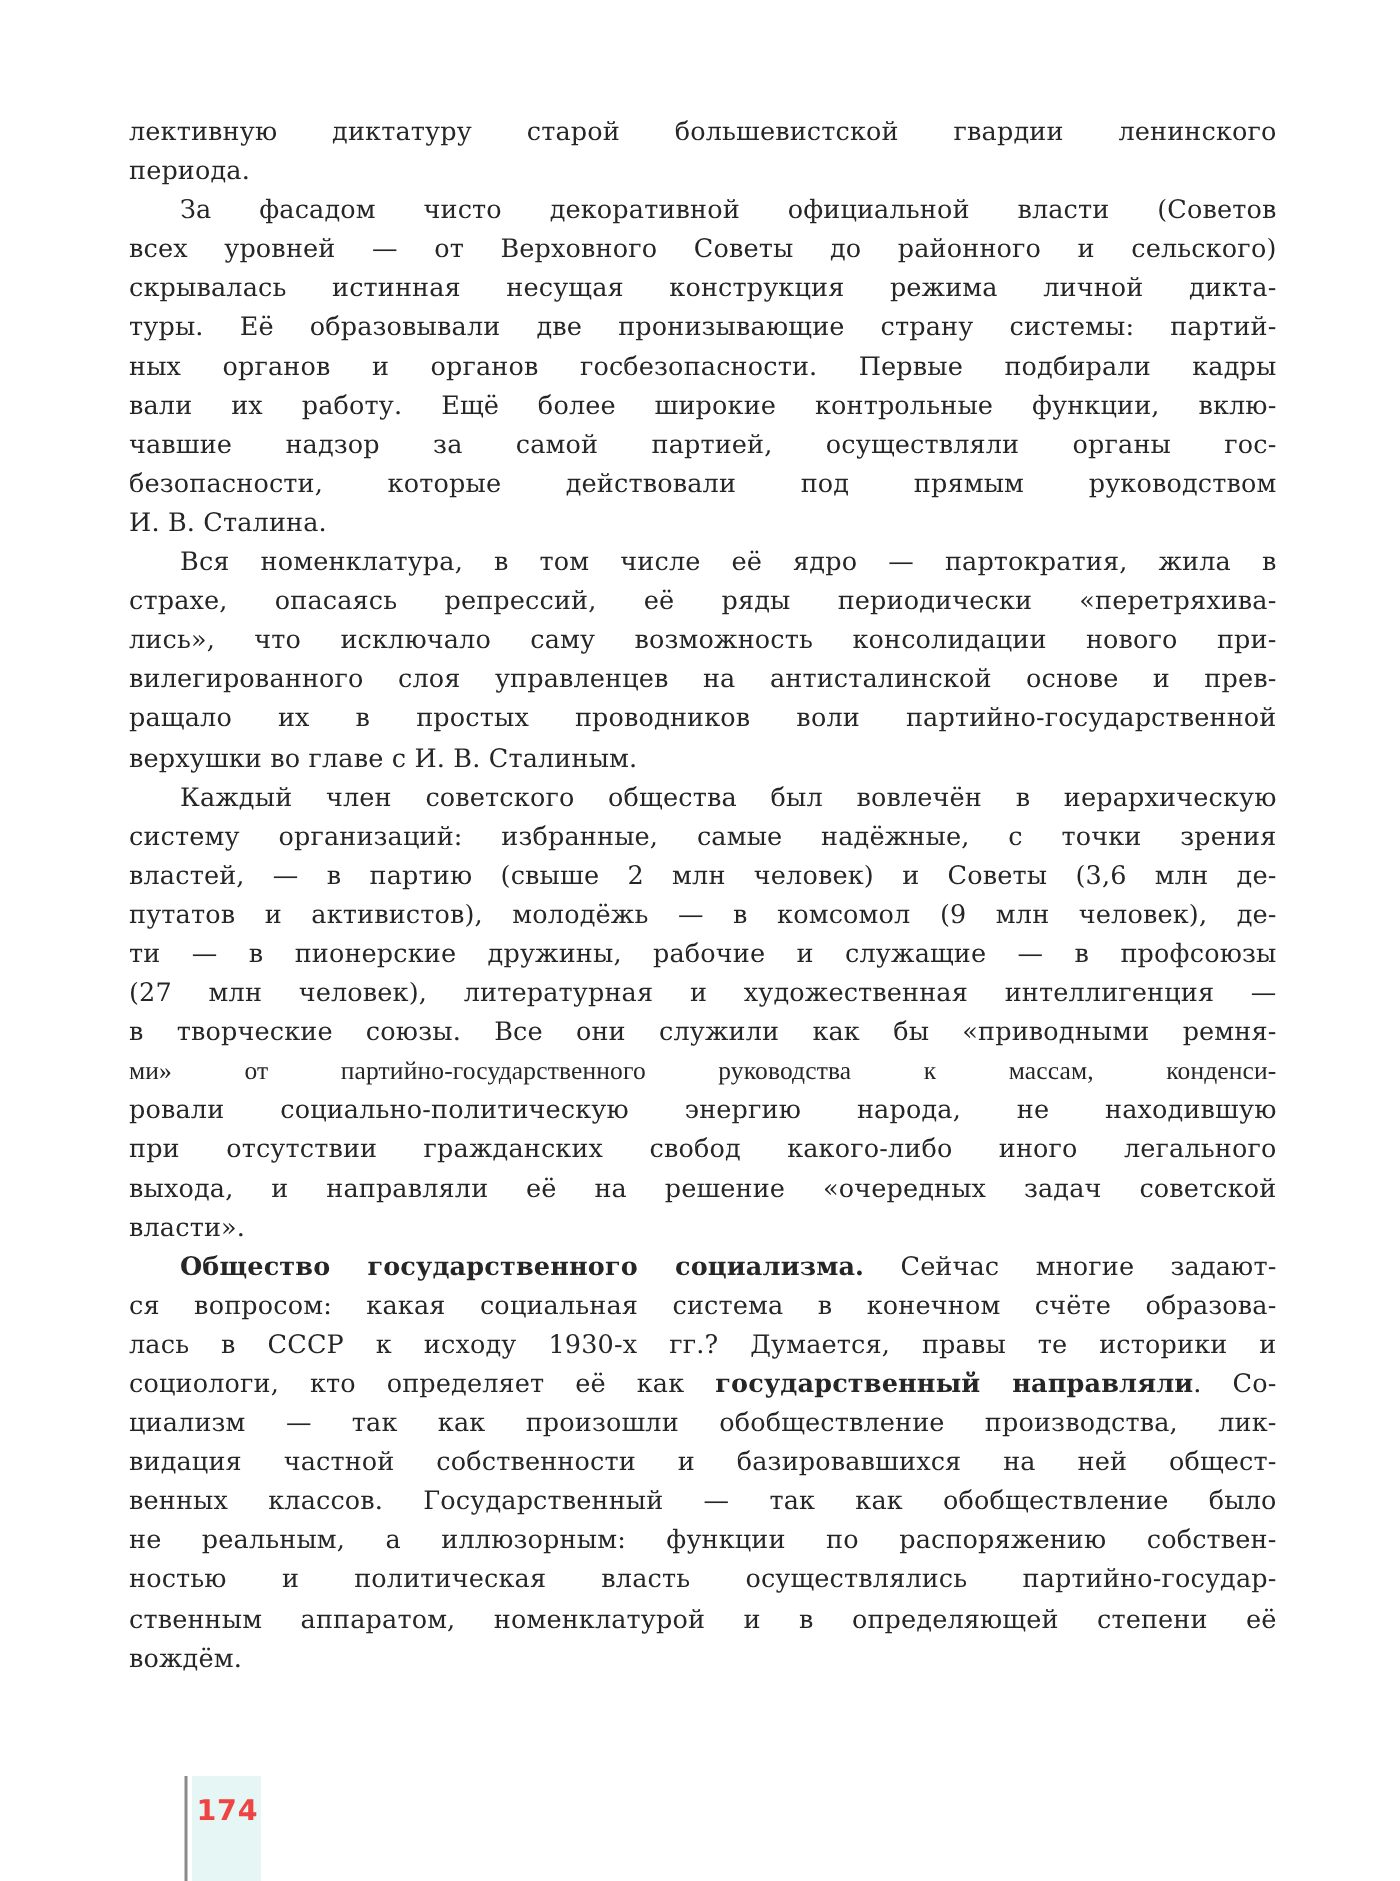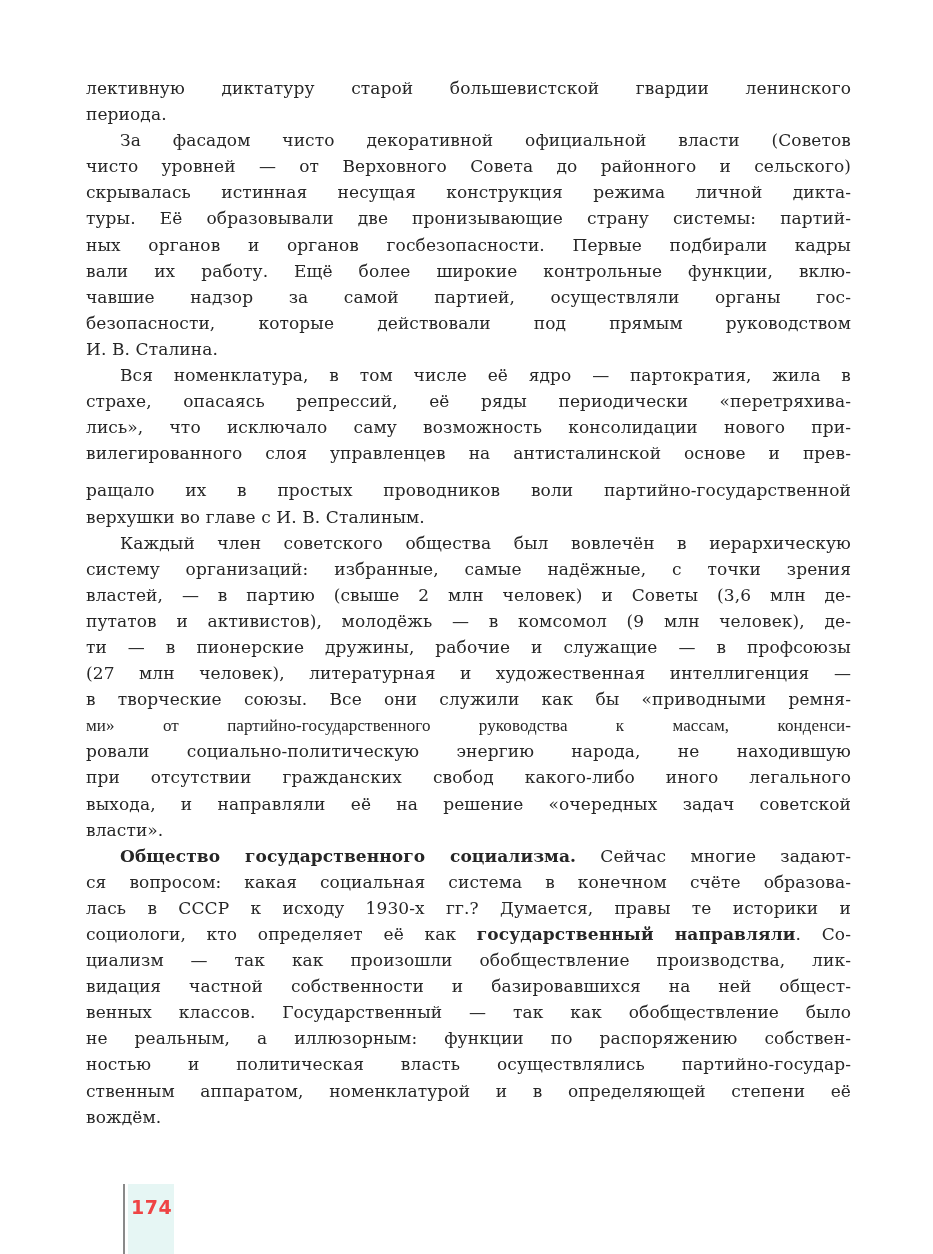--- a/index.html
+++ b/index.html
@@ -72,35 +72,35 @@
 <body>
 
 <div class="page">
   <div class="text-block" id="text-block">
       <div>
         <div class="line" style="white-space: normal; height: 26.1px; overflow: visible;"><span style="white-space: normal;">лективную диктатуру старой большевистской гвардии ленинского</span></div>
         <div class="line last" style="white-space: nowrap; height: 26.1px; overflow: visible;"><span style="white-space: nowrap;">периода.</span></div>
       </div>
       <div>
         <div class="line indent" style="white-space: normal; height: 26.1px; overflow: visible;"><span style="white-space: normal;">За фасадом чисто декоративной официальной власти (Советов</span></div>
-        <div class="line" style="white-space: normal; height: 26.1px; overflow: visible;"><span style="white-space: normal;">чисто уровней — от Верховного Совета до районного и сельского)</span></div>
+        <div class="line" style="white-space: normal; height: 26.1px; overflow: visible;"><span style="white-space: normal;">всех уровней — от Верховного Советы до районного и сельского)</span></div>
         <div class="line" style="white-space: normal; height: 26.1px; overflow: visible;"><span style="white-space: normal;">скрывалась истинная несущая конструкция режима личной дикта-</span></div>
         <div class="line" style="white-space: normal; height: 26.1px; overflow: visible;"><span style="white-space: normal;">туры. Её образовывали две пронизывающие страну системы: партий-</span></div>
         <div class="line" style="white-space: normal; height: 26.1px; overflow: visible;"><span style="white-space: normal;">ных органов и органов госбезопасности. Первые подбирали кадры</span></div>
         <div class="line" style="white-space: normal; height: 26.1px; overflow: visible;"><span style="white-space: normal;">вали их работу. Ещё более широкие контрольные функции, вклю-</span></div>
         <div class="line" style="white-space: normal; height: 26.1px; overflow: visible;"><span style="white-space: normal;">чавшие надзор за самой партией, осуществляли органы гос-</span></div>
         <div class="line" style="white-space: normal; height: 26.1px; overflow: visible;"><span style="white-space: normal;">безопасности, которые действовали под прямым руководством</span></div>
         <div class="line last" style="white-space: nowrap; height: 26.1px; overflow: visible;"><span style="white-space: nowrap;">И. В. Сталина.</span></div>
       </div>
       <div>
         <div class="line indent" style="white-space: normal; height: 26.1px; overflow: visible;"><span style="white-space: normal;">Вся номенклатура, в том числе её ядро — партократия, жила в</span></div>
         <div class="line" style="white-space: normal; height: 26.1px; overflow: visible;"><span style="white-space: normal;">страхе, опасаясь репрессий, её ряды периодически «перетряхива-</span></div>
         <div class="line" style="white-space: normal; height: 26.1px; overflow: visible;"><span style="white-space: normal;">лись», что исключало саму возможность консолидации нового при-</span></div>
         <div class="line" style="white-space: normal; height: 26.1px; overflow: visible;"><span style="white-space: normal;">вилегированного слоя управленцев на антисталинской основе и прев-</span></div>
-        <div class="line" style="white-space: normal; height: 26.1px; overflow: visible; margin-top: 11px;"><span style="white-space: normal;">ращало их в простых проводников воли партийно-государственной</span></div>
+        <div class="line" style="white-space: normal; height: 26.1px; overflow: visible;"><span style="white-space: normal;">ращало их в простых проводников воли партийно-государственной</span></div>
         <div class="line last" style="white-space: nowrap; height: 26.1px; overflow: visible;"><span style="white-space: nowrap;">верхушки во главе с И. В. Сталиным.</span></div>
       </div>
       <div>
         <div class="line indent" style="white-space: normal; height: 26.1px; overflow: visible;"><span style="white-space: normal;">Каждый член советского общества был вовлечён в иерархическую</span></div>
         <div class="line" style="white-space: normal; height: 26.1px; overflow: visible;"><span style="white-space: normal;">систему организаций: избранные, самые надёжные, с точки зрения</span></div>
         <div class="line" style="white-space: normal; height: 26.1px; overflow: visible;"><span style="white-space: normal;">властей, — в партию (свыше 2 млн человек) и Советы (3,6 млн де-</span></div>
         <div class="line" style="white-space: normal; height: 26.1px; overflow: visible;"><span style="white-space: normal;">путатов и активистов), молодёжь — в комсомол (9 млн человек), де-</span></div>
         <div class="line" style="white-space: normal; height: 26.1px; overflow: visible;"><span style="white-space: normal;">ти — в пионерские дружины, рабочие и служащие — в профсоюзы</span></div>
         <div class="line" style="white-space: normal; height: 26.1px; overflow: visible;"><span style="white-space: normal;">(27 млн человек), литературная и художественная интеллигенция —</span></div>
         <div class="line" style="white-space: normal; height: 26.1px; overflow: visible;"><span style="white-space: normal;">в творческие союзы. Все они служили как бы «приводными ремня-</span></div>

